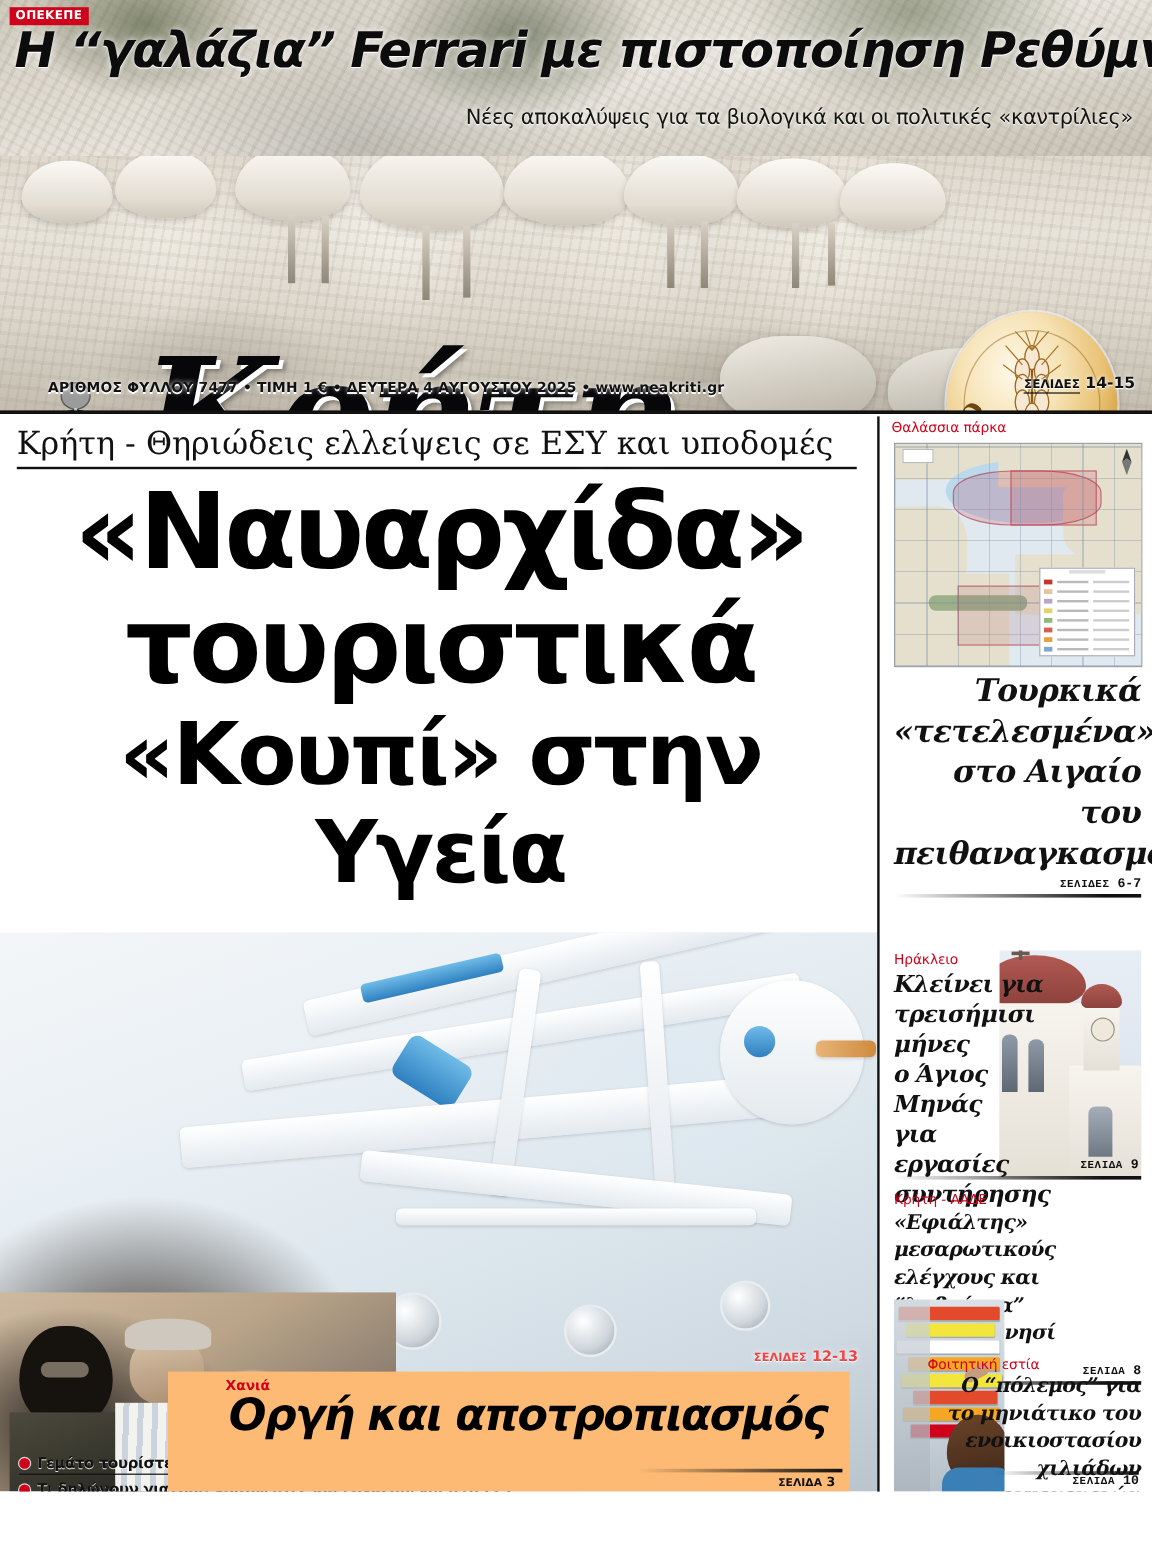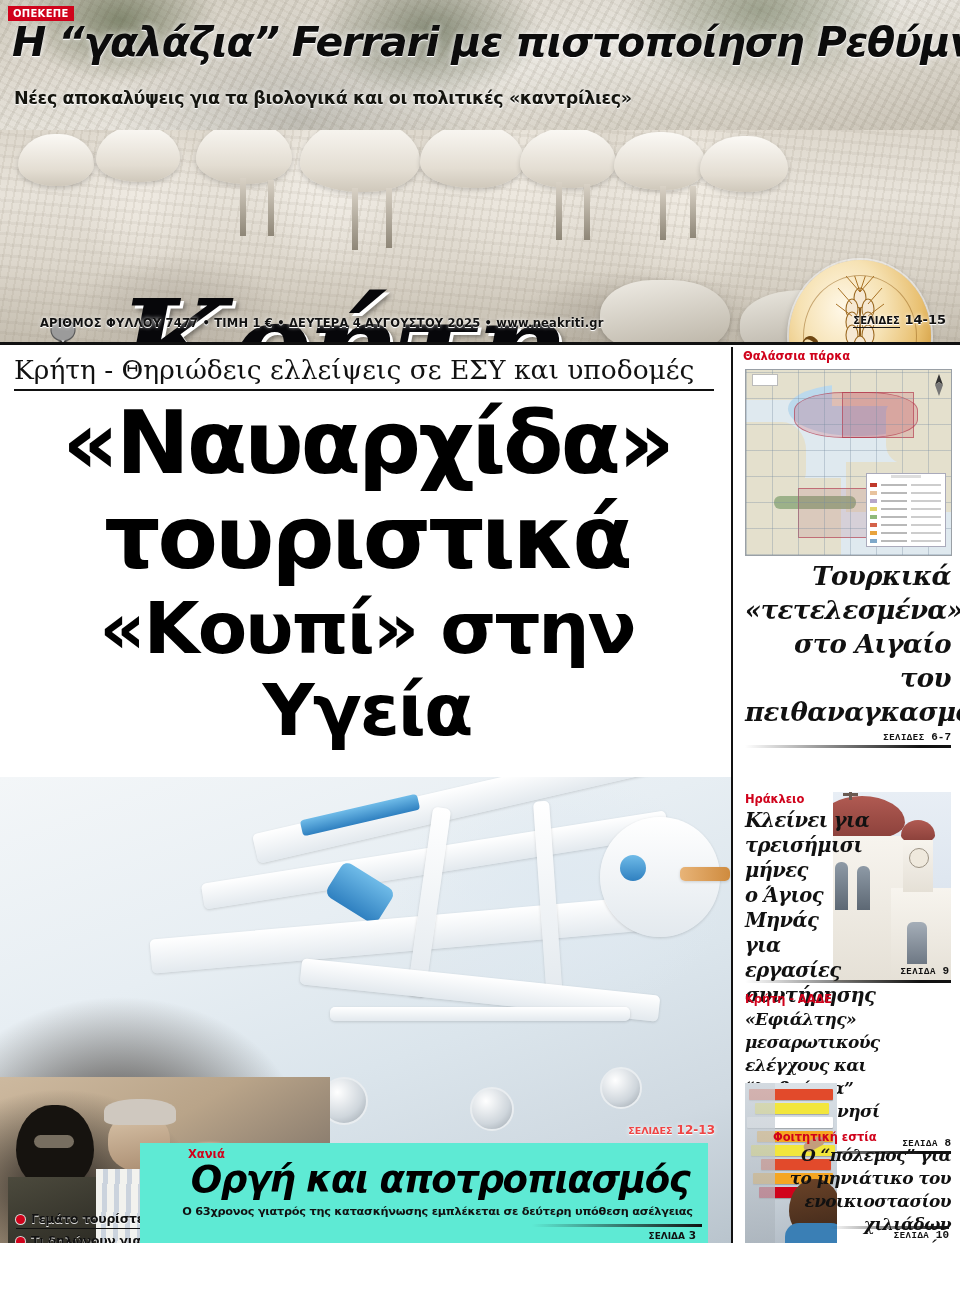--- a/index.html
+++ b/index.html
@@ -24,23 +24,23 @@
       repeating-linear-gradient(28deg, rgba(120,110,90,.07) 0 2px, rgba(255,255,255,0) 2px 7px);
     opacity:.9;}
   .opekepe-tag{position:absolute;left:8px;top:6px;background:#d0021b;color:#fff;
     font-weight:bold;font-size:10px;letter-spacing:.3px;padding:2px 5px 2px 5px;line-height:11px;z-index:6;
     font-family:"DejaVu Sans","Liberation Sans",sans-serif;}
   .banner-head{position:absolute;left:12px;top:20px;width:930px;z-index:5;
     font-family:"DejaVu Sans","Liberation Sans",sans-serif;font-weight:bold;font-style:italic;
     font-size:41px;line-height:44px;letter-spacing:-1.2px;color:#0c0c0c;
     text-shadow:0 1px 0 #fff,0 0 6px rgba(255,255,255,.85);white-space:nowrap;}
   .banner-sub{position:absolute;left:14px;top:88px;width:930px;z-index:5;
-    font-size:17.5px;line-height:21px;font-weight:700;color:#15150f;letter-spacing:-.4px;
+    font-size:17.5px;line-height:21px;font-weight:400;color:#15150f;letter-spacing:-.4px;
     text-shadow:0 1px 0 rgba(255,255,255,.95),0 0 5px rgba(255,255,255,.9);white-space:nowrap;
-    font-family:"DejaVu Sans","Liberation Sans",sans-serif;}
+    font-family:"DejaVu Sans","Liberation Sans",sans-serif;text-align:right;}
 
   
   .masthead{position:absolute;left:0;top:130px;width:960px;height:215px;overflow:hidden;
     background:
       radial-gradient(ellipse 90px 120px at 140px 60px, #efeae2, rgba(0,0,0,0) 72%),
       radial-gradient(ellipse 110px 140px at 330px 45px, #f3efe8, rgba(0,0,0,0) 72%),
       radial-gradient(ellipse 120px 150px at 520px 40px, #eee9e0, rgba(0,0,0,0) 72%),
       radial-gradient(ellipse 120px 150px at 690px 55px, #f1ece3, rgba(0,0,0,0) 72%),
       radial-gradient(ellipse 150px 90px at 180px 185px, #b9b2a6, rgba(0,0,0,0) 70%),
       radial-gradient(ellipse 180px 80px at 640px 195px, #aaa396, rgba(0,0,0,0) 70%),
@@ -109,35 +109,35 @@
   .hl2{font-size:88px;line-height:95px;letter-spacing:-3px;
        text-shadow:0 0 10px #fff,0 0 18px #fff,2px 2px 0 rgba(255,255,255,.9);}
   .hl3{font-size:72px;line-height:82px;letter-spacing:-2px;margin-top:2px;
        text-shadow:0 0 10px #fff,0 0 20px #fff,2px 2px 0 rgba(255,255,255,.95);}
 
   .pages-1213{position:absolute;right:16px;bottom:106px;z-index:8;font-size:12px;font-weight:bold;color:#ef4444;
     text-shadow:0 1px 0 #fff,0 0 5px #fff;}
   .pages-1213 .lbl{font-size:9.5px;}
 
   
-  .chania{position:absolute;left:140px;bottom:0;width:568px;height:100px;background:#5eead4;z-index:9;}
+  .chania{position:absolute;left:140px;bottom:0;width:568px;height:100px;background:#fdba74;z-index:9;}
   .chania-label{position:absolute;left:48px;top:4px;font-size:11.5px;font-weight:bold;color:#d0021b;}
   .chania-title{position:absolute;left:20px;top:16px;width:560px;text-align:center;
     font-family:"DejaVu Sans","Liberation Sans",sans-serif;font-weight:bold;font-style:italic;
     font-size:37px;line-height:42px;letter-spacing:-1.4px;color:#000;}
   .chania-sub{position:absolute;left:10px;top:62px;width:575px;text-align:center;font-size:11.3px;
     line-height:14px;font-weight:600;color:#111;letter-spacing:-.25px;}
   .chania-page{position:absolute;right:12px;bottom:2px;font-size:10.5px;font-weight:bold;color:#111;}
   .chania-page .lbl{font-size:9px;}
   .rulegrad{position:absolute;height:3px;background:linear-gradient(90deg,rgba(255,255,255,0),#111);}
 
   
   .side{position:absolute;left:735px;top:347px;width:225px;height:896px;background:#fff;overflow:hidden;}
   .side-div{position:absolute;left:731px;top:347px;width:2px;height:896px;background:#111;}
-  .side-sec-label{font-size:11.5px;font-weight:bold;color:#d0021b;letter-spacing:-.1px;margin-bottom:2px;}
+  .side-sec-label{font-size:11.5px;font-weight:normal;color:#d0021b;letter-spacing:-.1px;margin-bottom:2px;}
   .side-title{font-family:"DejaVu Serif","Liberation Serif",serif;font-style:italic;font-weight:bold;
     color:#111;letter-spacing:-.6px;}
   .side-page{text-align:right;font-size:11px;font-weight:bold;color:#111;
     font-family:Liberation Mono, monospace;}
   .side-page .lbl{font-size:9px;letter-spacing:.5px;}
   .hr-grad{height:3px;background:linear-gradient(90deg,rgba(255,255,255,0) 0%,#111 85%);margin:2px 0 4px 0;}
 
   
   .mapbox{position:absolute;left:10px;top:22px;width:205px;height:185px;border:1px solid #9aa0a6;
     background:linear-gradient(180deg,#f2efe3,#eae6d8);overflow:hidden;}
@@ -299,21 +299,20 @@
     </div>
 
     <div class="pages-1213">
       <span class="lbl">ΣΕΛΙΔΕΣ</span>
       <span>12-13</span>
     </div>
 
     <div class="chania">
       <div class="chania-label">Χανιά</div>
       <div class="chania-title">Οργή και αποτροπιασμός</div>
-      <div class="chania-sub">Ο 63χρονος γιατρός της κατασκήνωσης εμπλέκεται σε δεύτερη υπόθεση ασέλγειας</div>
       <div class="rulegrad" style="right:6px;bottom:16px;width:170px;"></div>
       <div class="chania-page">
         <span class="lbl">ΣΕΛΙΔΑ</span>
         <span>3</span>
       </div>
     </div>
   </div>
 
   <div class="side-div"></div>
 

